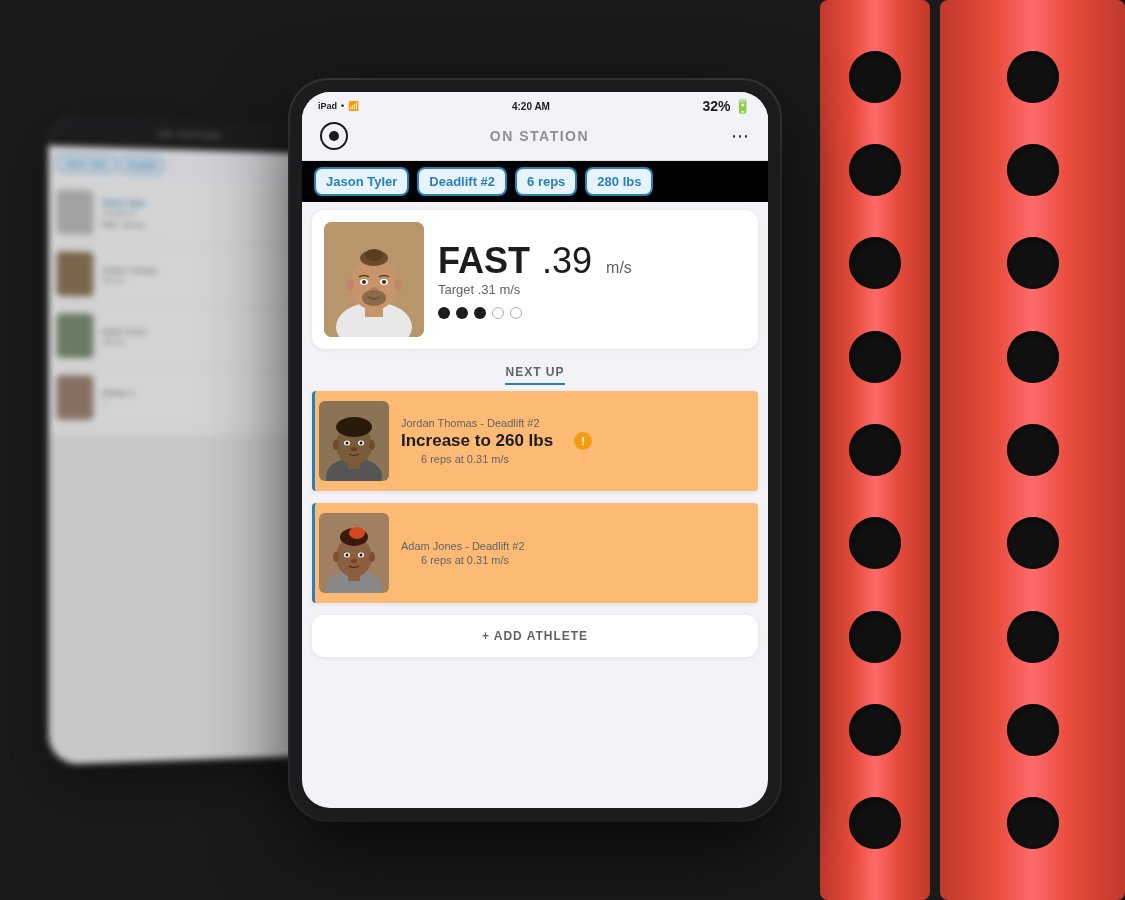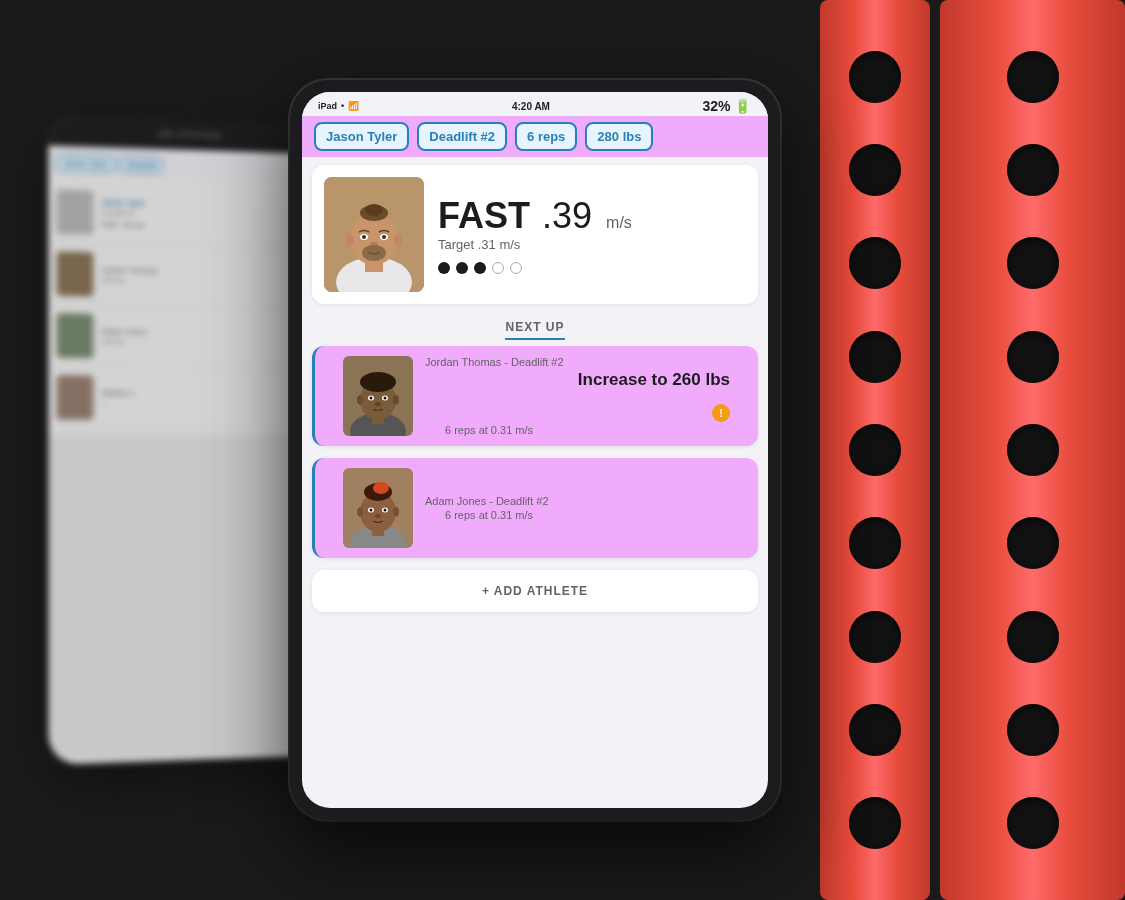--- a/index.html
+++ b/index.html
@@ -172,21 +172,21 @@
 
     .app-menu {
       font-size: 18px;
       color: #1c1c1e;
       letter-spacing: 1px;
     }
 
     
     .athlete-bar {
       display: flex;
-      background: #f0abfc;
+      background: #000000;
       padding: 6px 12px;
       gap: 8px;
     }
 
     .athlete-tag {
       background: #e8f4fd;
       border: 2px solid #2980b9;
       border-radius: 8px;
       padding: 5px 10px;
       font-size: 13px;
@@ -293,24 +293,24 @@
       bottom: 0;
       left: 50%;
       transform: translateX(-50%);
       width: 60px;
       height: 2px;
       background: #2980b9;
     }
 
     
     .next-athlete-card {
-      background: #f0abfc;
+      background: #fdba74;
       margin: 6px 10px;
-      border-radius: 12px;
-      padding: 10px 28px;
+      border-radius: 4px;
+      padding: 10px 4px;
       display: flex;
       gap: 12px;
       align-items: center;
       box-shadow: 0 1px 4px rgba(0,0,0,0.08);
       border-left: 3px solid #2980b9;
     }
 
     .next-athlete-photo {
       width: 70px;
       height: 80px;
@@ -327,23 +327,22 @@
       font-size: 11px;
       color: #636366;
       margin-bottom: 2px;
     }
 
     .next-athlete-action {
       font-size: 17px;
       font-weight: 600;
       color: #1c1c1e;
       display: flex;
-      align-items: flex-end;
-      gap: 14px;
-      flex-direction: column;
+      align-items: center;
+      gap: 21px;
     }
 
     .badge-warning {
       width: 18px;
       height: 18px;
       background: #f39c12;
       border-radius: 50%;
       display: inline-flex;
       align-items: center;
       justify-content: center;
@@ -469,20 +468,27 @@
         <span>•</span>
         <span>📶</span>
       </div>
       <div style="font-size:10px;font-weight:600;">4:20 AM</div>
       <div class="status-right">
         <span>32%</span>
         <span>🔋</span>
       </div>
     </div>
 
+    <div class="app-header">
+      <div class="app-logo">
+        <div class="app-logo-inner"></div>
+      </div>
+      <div class="app-title">ON STATION</div>
+      <div class="app-menu">⋯</div>
+    </div>
 
     <div class="athlete-bar">
       <div class="athlete-tag">Jason Tyler</div>
       <div class="athlete-tag">Deadlift #2</div>
       <div class="athlete-tag">6 reps</div>
       <div class="athlete-tag">280 lbs</div>
     </div>
 
     <div class="current-athlete">
 

